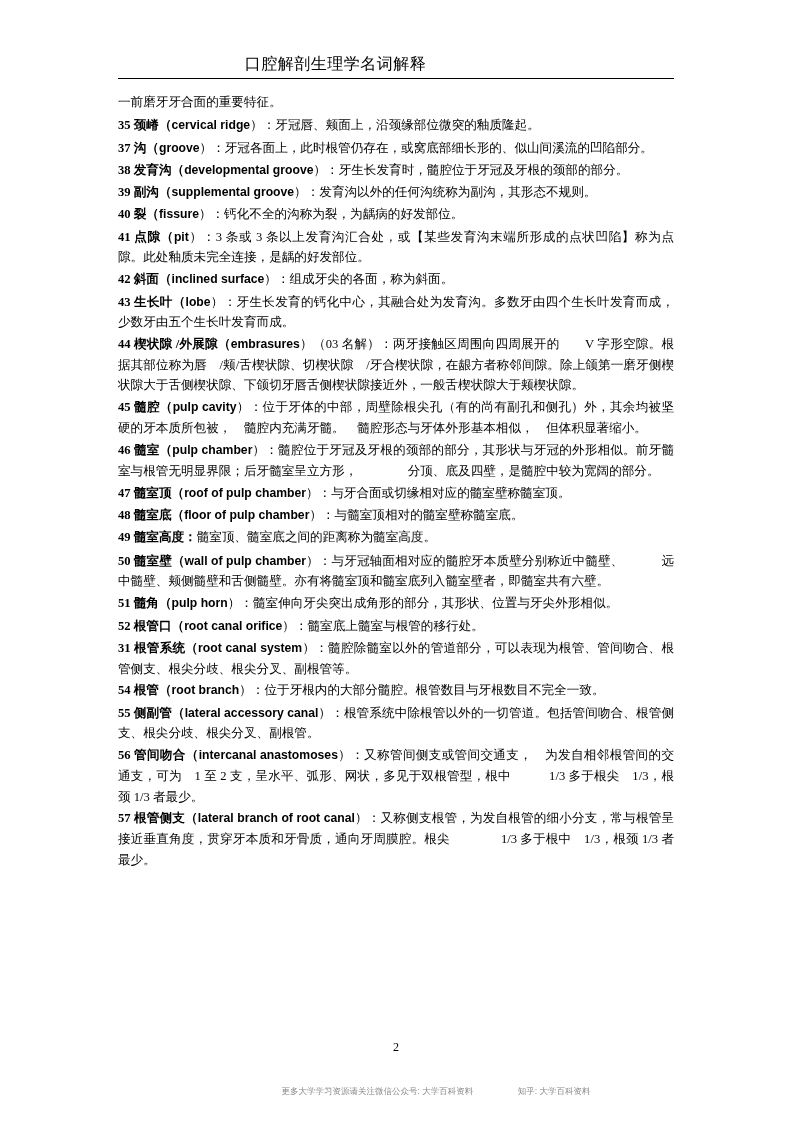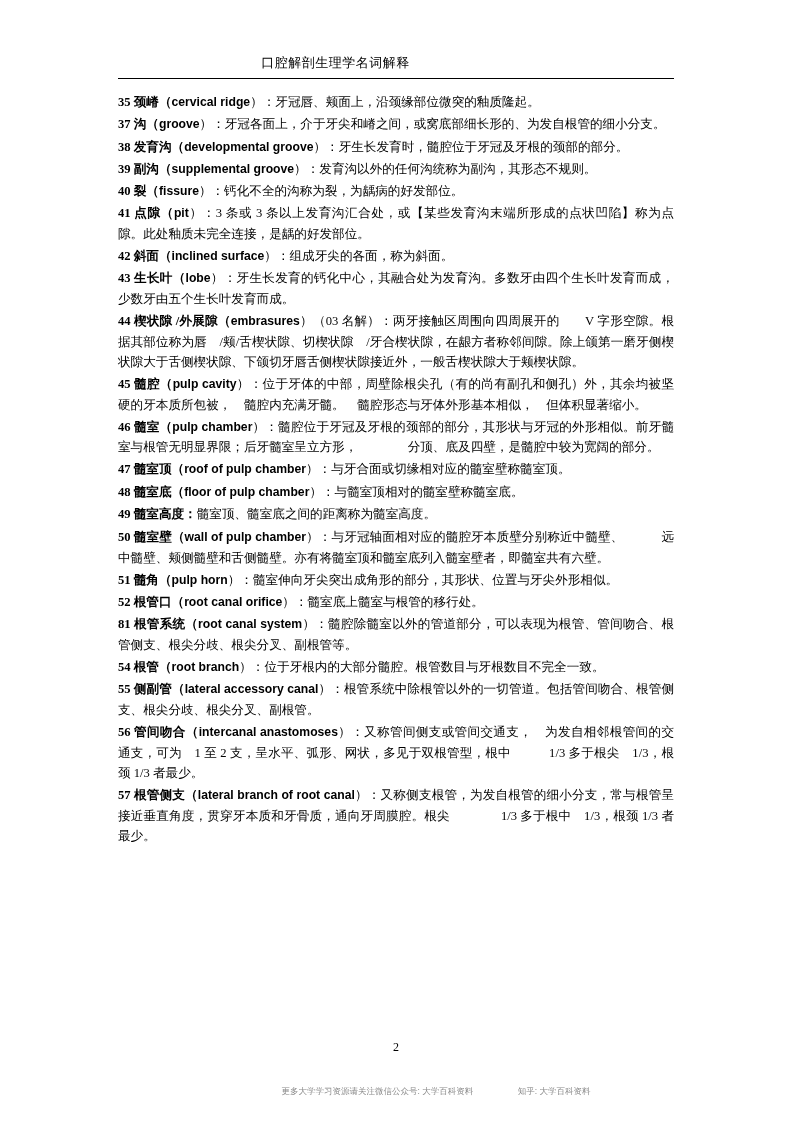--- a/index.html
+++ b/index.html
@@ -20,21 +20,21 @@
     width: 792px;
     height: 1122px;
     box-sizing: border-box;
   }
   .header {
     position: absolute;
     top: 54px;
     left: 0;
     width: 671px;
     text-align: center;
-    font-size: 13px;
+    font-size: 16px;
     letter-spacing: 0.5px;
     font-family: "Liberation Serif", "DejaVu Serif", serif;
   }
   .header-rule {
     position: absolute;
     top: 78px;
     left: 118px;
     width: 556px;
     height: 1px;
     background: #000000;
@@ -94,38 +94,39 @@
 </style>
 </head>
 <body>
 
 <div class="page">
 
   <div class="header">口腔解剖生理学名词解释</div>
   <div class="header-rule"></div>
 
   <div class="content" id="content">
+      <p class="entry plain"><span class="body-text">一前磨牙牙合面的重要特征。</span></p>
       <p class="entry"><span class="num">35</span> <span class="term">颈嵴（</span><span class="en">cervical ridge</span><span class="body-text">）：牙冠唇、颊面上，沿颈缘部位微突的釉质隆起。</span></p>
-      <p class="entry"><span class="num">37</span> <span class="term">沟（</span><span class="en">groove</span><span class="body-text">）：牙冠各面上，介于牙尖和嵴之间，或窝底部细长形的、为发自根管的细小分支。</span></p>
+      <p class="entry"><span class="num">37</span> <span class="term">沟（</span><span class="en">groove</span><span class="body-text">）：牙冠各面上，此时根管仍存在，或窝底部细长形的、似山间溪流的凹陷部分。</span></p>
       <p class="entry"><span class="num">38</span> <span class="term">发育沟（</span><span class="en">developmental groove</span><span class="body-text">）：牙生长发育时，髓腔位于牙冠及牙根的颈部的部分。</span></p>
       <p class="entry"><span class="num">39</span> <span class="term">副沟（</span><span class="en">supplemental groove</span><span class="body-text">）：发育沟以外的任何沟统称为副沟，其形态不规则。</span></p>
       <p class="entry"><span class="num">40</span> <span class="term">裂（</span><span class="en">fissure</span><span class="body-text">）：钙化不全的沟称为裂，为龋病的好发部位。</span></p>
       <p class="entry"><span class="num">41</span> <span class="term">点隙（</span><span class="en">pit</span><span class="body-text">）：3 条或 3 条以上发育沟汇合处，或【某些发育沟末端所形成的点状凹陷】称为点隙。此处釉质未完全连接，是龋的好发部位。</span></p>
       <p class="entry"><span class="num">42</span> <span class="term">斜面（</span><span class="en">inclined surface</span><span class="body-text">）：组成牙尖的各面，称为斜面。</span></p>
       <p class="entry"><span class="num">43</span> <span class="term">生长叶（</span><span class="en">lobe</span><span class="body-text">）：牙生长发育的钙化中心，其融合处为发育沟。多数牙由四个生长叶发育而成，少数牙由五个生长叶发育而成。</span></p>
       <p class="entry"><span class="num">44</span> <span class="term">楔状隙 /外展隙（</span><span class="en">embrasures</span><span class="body-text">）（03 名解）：两牙接触区周围向四周展开的　　V 字形空隙。根据其部位称为唇　/颊/舌楔状隙、切楔状隙　/牙合楔状隙，在龈方者称邻间隙。除上颌第一磨牙侧楔状隙大于舌侧楔状隙、下颌切牙唇舌侧楔状隙接近外，一般舌楔状隙大于颊楔状隙。</span></p>
       <p class="entry"><span class="num">45</span> <span class="term">髓腔（</span><span class="en">pulp cavity</span><span class="body-text">）：位于牙体的中部，周壁除根尖孔（有的尚有副孔和侧孔）外，其余均被坚硬的牙本质所包被，　髓腔内充满牙髓。　髓腔形态与牙体外形基本相似，　但体积显著缩小。</span></p>
       <p class="entry"><span class="num">46</span> <span class="term">髓室（</span><span class="en">pulp chamber</span><span class="body-text">）：髓腔位于牙冠及牙根的颈部的部分，其形状与牙冠的外形相似。前牙髓室与根管无明显界限；后牙髓室呈立方形，　　　　分顶、底及四壁，是髓腔中较为宽阔的部分。</span></p>
       <p class="entry"><span class="num">47</span> <span class="term">髓室顶（</span><span class="en">roof of pulp chamber</span><span class="body-text">）：与牙合面或切缘相对应的髓室壁称髓室顶。</span></p>
       <p class="entry"><span class="num">48</span> <span class="term">髓室底（</span><span class="en">floor of pulp chamber</span><span class="body-text">）：与髓室顶相对的髓室壁称髓室底。</span></p>
       <p class="entry plain"><span class="term">49  髓室高度：</span><span class="body-text">髓室顶、髓室底之间的距离称为髓室高度。</span></p>
       <p class="entry"><span class="num">50</span> <span class="term">髓室壁（</span><span class="en">wall of pulp chamber</span><span class="body-text">）：与牙冠轴面相对应的髓腔牙本质壁分别称近中髓壁、　　　远中髓壁、颊侧髓壁和舌侧髓壁。亦有将髓室顶和髓室底列入髓室壁者，即髓室共有六壁。</span></p>
       <p class="entry"><span class="num">51</span> <span class="term">髓角（</span><span class="en">pulp horn</span><span class="body-text">）：髓室伸向牙尖突出成角形的部分，其形状、位置与牙尖外形相似。</span></p>
       <p class="entry"><span class="num">52</span> <span class="term">根管口（</span><span class="en">root canal orifice</span><span class="body-text">）：髓室底上髓室与根管的移行处。</span></p>
-      <p class="entry"><span class="num">81</span> <span class="term">根管系统（</span><span class="en">root canal system</span><span class="body-text">）：髓腔除髓室以外的管道部分，可以表现为根管、管间吻合、根管侧支、根尖分歧、根尖分叉、副根管等。</span></p>
+      <p class="entry"><span class="num">31</span> <span class="term">根管系统（</span><span class="en">root canal system</span><span class="body-text">）：髓腔除髓室以外的管道部分，可以表现为根管、管间吻合、根管侧支、根尖分歧、根尖分叉、副根管等。</span></p>
       <p class="entry"><span class="num">54</span> <span class="term">根管（</span><span class="en">root branch</span><span class="body-text">）：位于牙根内的大部分髓腔。根管数目与牙根数目不完全一致。</span></p>
       <p class="entry"><span class="num">55</span> <span class="term">侧副管（</span><span class="en">lateral accessory canal</span><span class="body-text">）：根管系统中除根管以外的一切管道。包括管间吻合、根管侧支、根尖分歧、根尖分叉、副根管。</span></p>
       <p class="entry"><span class="num">56</span> <span class="term">管间吻合（</span><span class="en">intercanal anastomoses</span><span class="body-text">）：又称管间侧支或管间交通支，　为发自相邻根管间的交通支，可为　1 至 2 支，呈水平、弧形、网状，多见于双根管型，根中　　　1/3 多于根尖　1/3，根颈 1/3 者最少。</span></p>
       <p class="entry"><span class="num">57</span> <span class="term">根管侧支（</span><span class="en">lateral branch of root canal</span><span class="body-text">）：又称侧支根管，为发自根管的细小分支，常与根管呈接近垂直角度，贯穿牙本质和牙骨质，通向牙周膜腔。根尖　　　　1/3 多于根中　1/3，根颈 1/3 者最少。</span></p>
     </div>
 
   <div class="page-number">2</div>
 
   <div class="footer">
     <span class="f1">更多大学学习资源请关注微信公众号: 大学百科资料</span>

